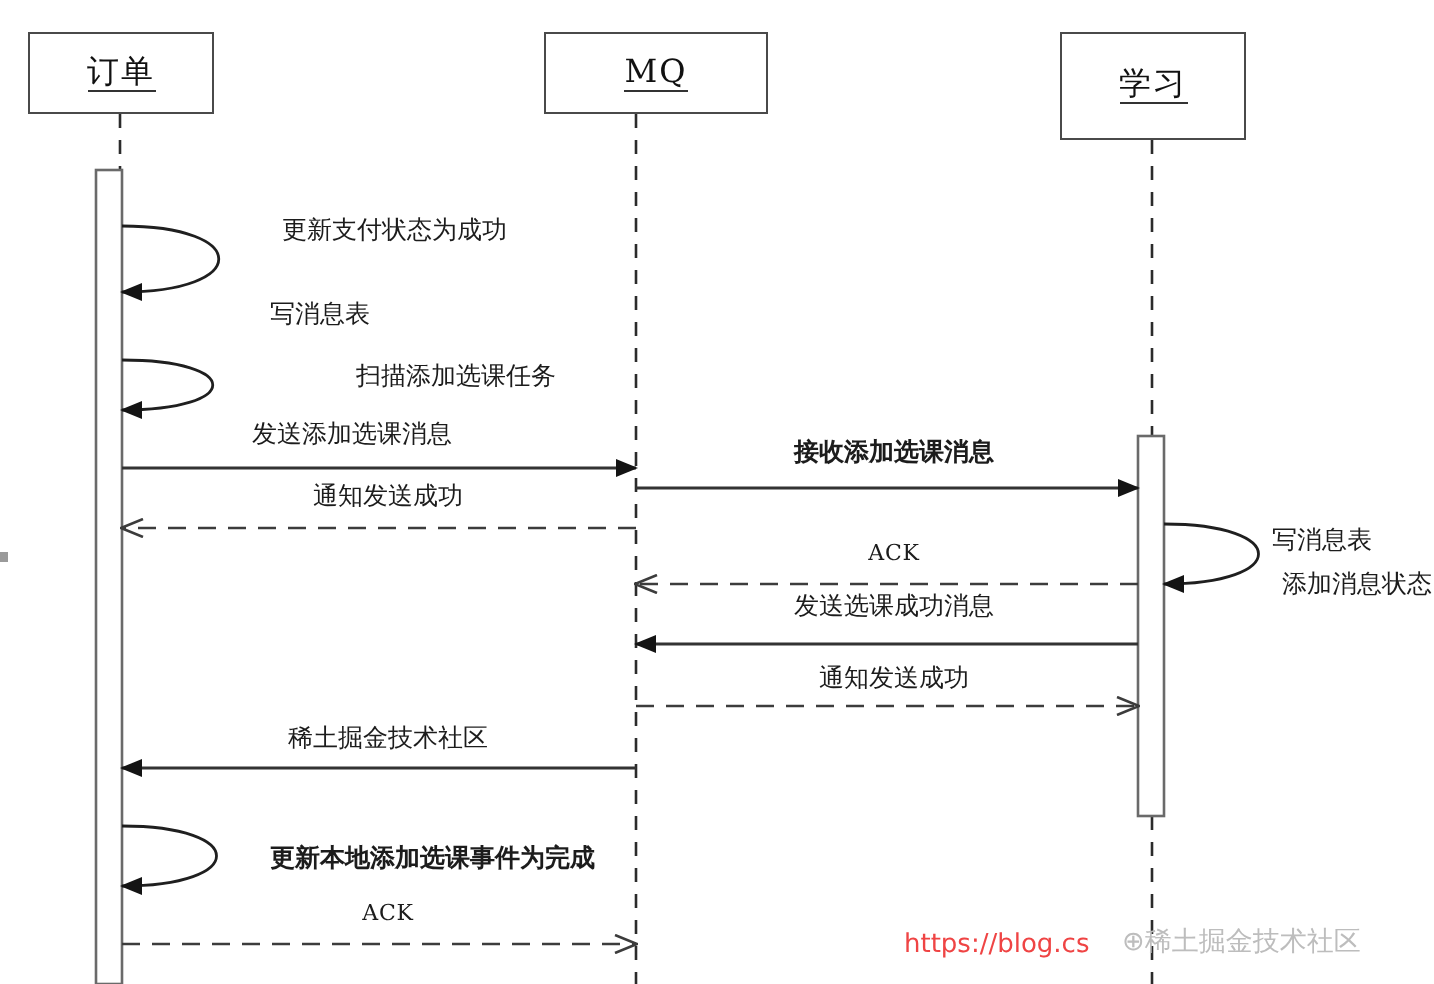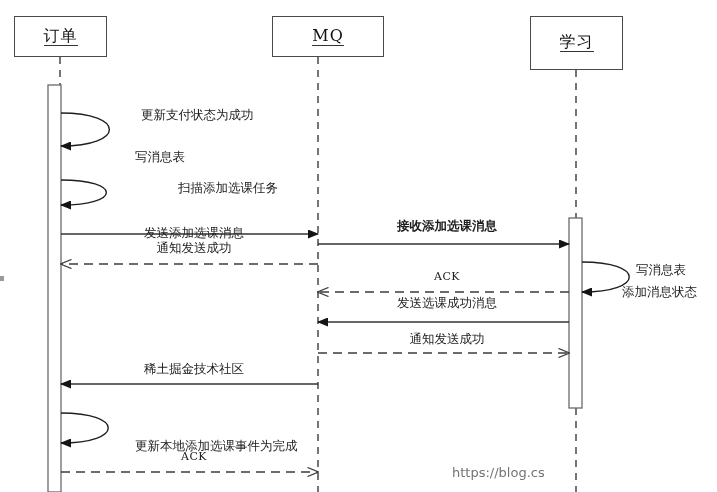--- a/index.html
+++ b/index.html
@@ -31,21 +31,21 @@
     text-align:center;
   }
   .msg-label.center{transform:translateX(-50%);}
   .msg-label.ack{
     font-family:"DejaVu Serif","Liberation Serif",serif;
     font-size:11px;letter-spacing:.4px;
   }
 
   .watermark{
     position:absolute;white-space:nowrap;font-size:13px;
-    color:#737373;font-family:"DejaVu Sans","Liberation Sans",sans-serif;
+    color:#ef4444;font-family:"DejaVu Sans","Liberation Sans",sans-serif;
   }
   .watermark-2{
     position:absolute;white-space:nowrap;font-size:13.5px;
     color:#bdbdbd;font-family:"DejaVu Sans","Liberation Sans",sans-serif;
   }
   .edge-artifact{position:absolute;background:#9a9a9a;}
 </style>
 </head>
 <body>
 
@@ -102,37 +102,40 @@
 
   <div class="lifeline-box" style="left:530px;top:16px;width:93px;height:54px;">
     <span class="lifeline-name">学习</span>
   </div>
 
   <div class="msg-label" style="left:141px;top:108px;">更新支付状态为成功</div>
   <div class="msg-label" style="left:135px;top:130px;margin-top:20px;">写消息表</div>
 
   <div class="msg-label" style="left:130px;top:181px;margin-left:48px;">扫描添加选课任务</div>
 
-  <div class="msg-label center" style="left:194px;top:210px;margin-top:16px;">发送添加选课消息</div>
+  <div class="msg-label center" style="left:176px;top:210px;">发送添加选课消息</div>
 
   <div class="msg-label center" style="left:447px;top:219px;font-weight:bold;">接收添加选课消息</div>
 
   <div class="msg-label center" style="left:194px;top:241px;">通知发送成功</div>
 
   <div class="msg-label center ack" style="left:447px;top:271px;">ACK</div>
 
   <div class="msg-label" style="left:636px;top:263px;">写消息表</div>
-  <div class="msg-label" style="left:622px;top:285px;">添加消息状态</div>
+  <div class="msg-label" style="left:641px;top:285px;">添加消息状态</div>
 
   <div class="msg-label center" style="left:447px;top:296px;">发送选课成功消息</div>
 
   <div class="msg-label center" style="left:447px;top:332px;">通知发送成功</div>
 
   <div class="msg-label center" style="left:194px;top:362px;">稀土掘金技术社区</div>
 
-  <div class="msg-label" style="left:135px;top:439px;">更新本地添加选课事件为完成</div>
+  <div class="msg-label" style="left:135px;top:422px;font-weight:bold;">更新本地添加选课事件为完成</div>
 
   <div class="msg-label center ack" style="left:194px;top:451px;">ACK</div>
 
   <div class="watermark" style="left:452px;top:465px;">https://blog.cs</div>
+  <div class="watermark-2" style="left:561px;top:462px;">
+    <span>⊕</span><span>稀土掘金技术社区</span>
+  </div>
 
   <div class="edge-artifact" style="left:0px;top:276px;width:4px;height:5px;"></div>
 </div>
 
 </body></html>

